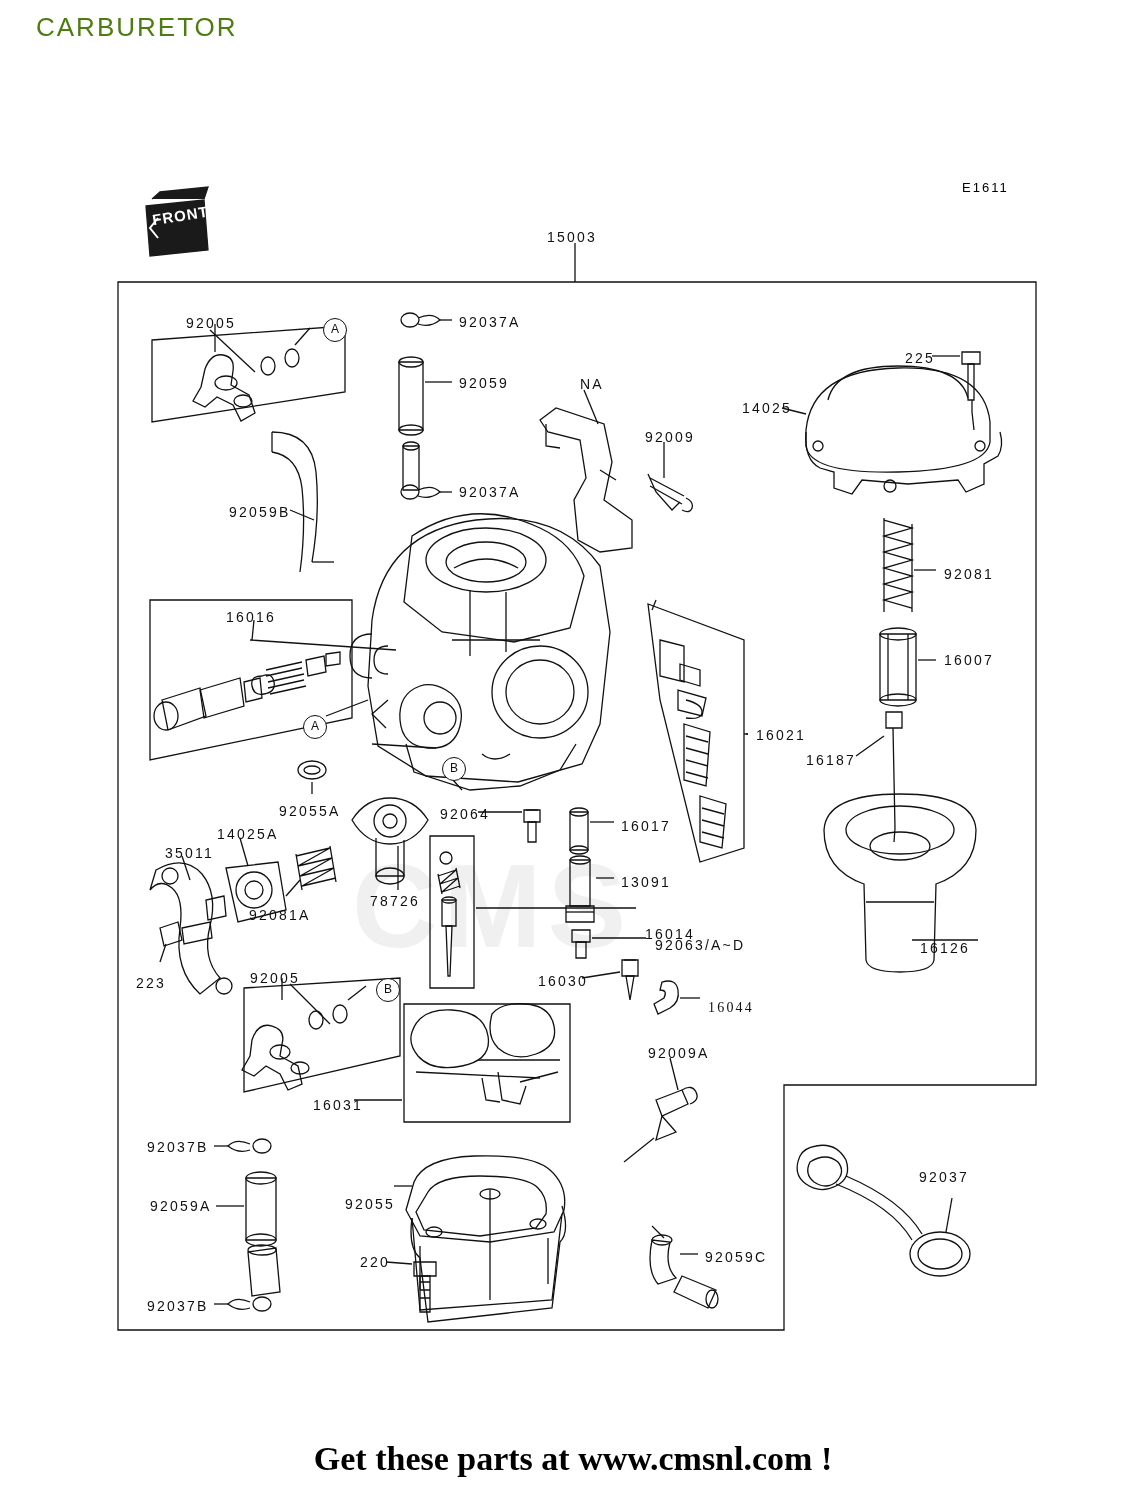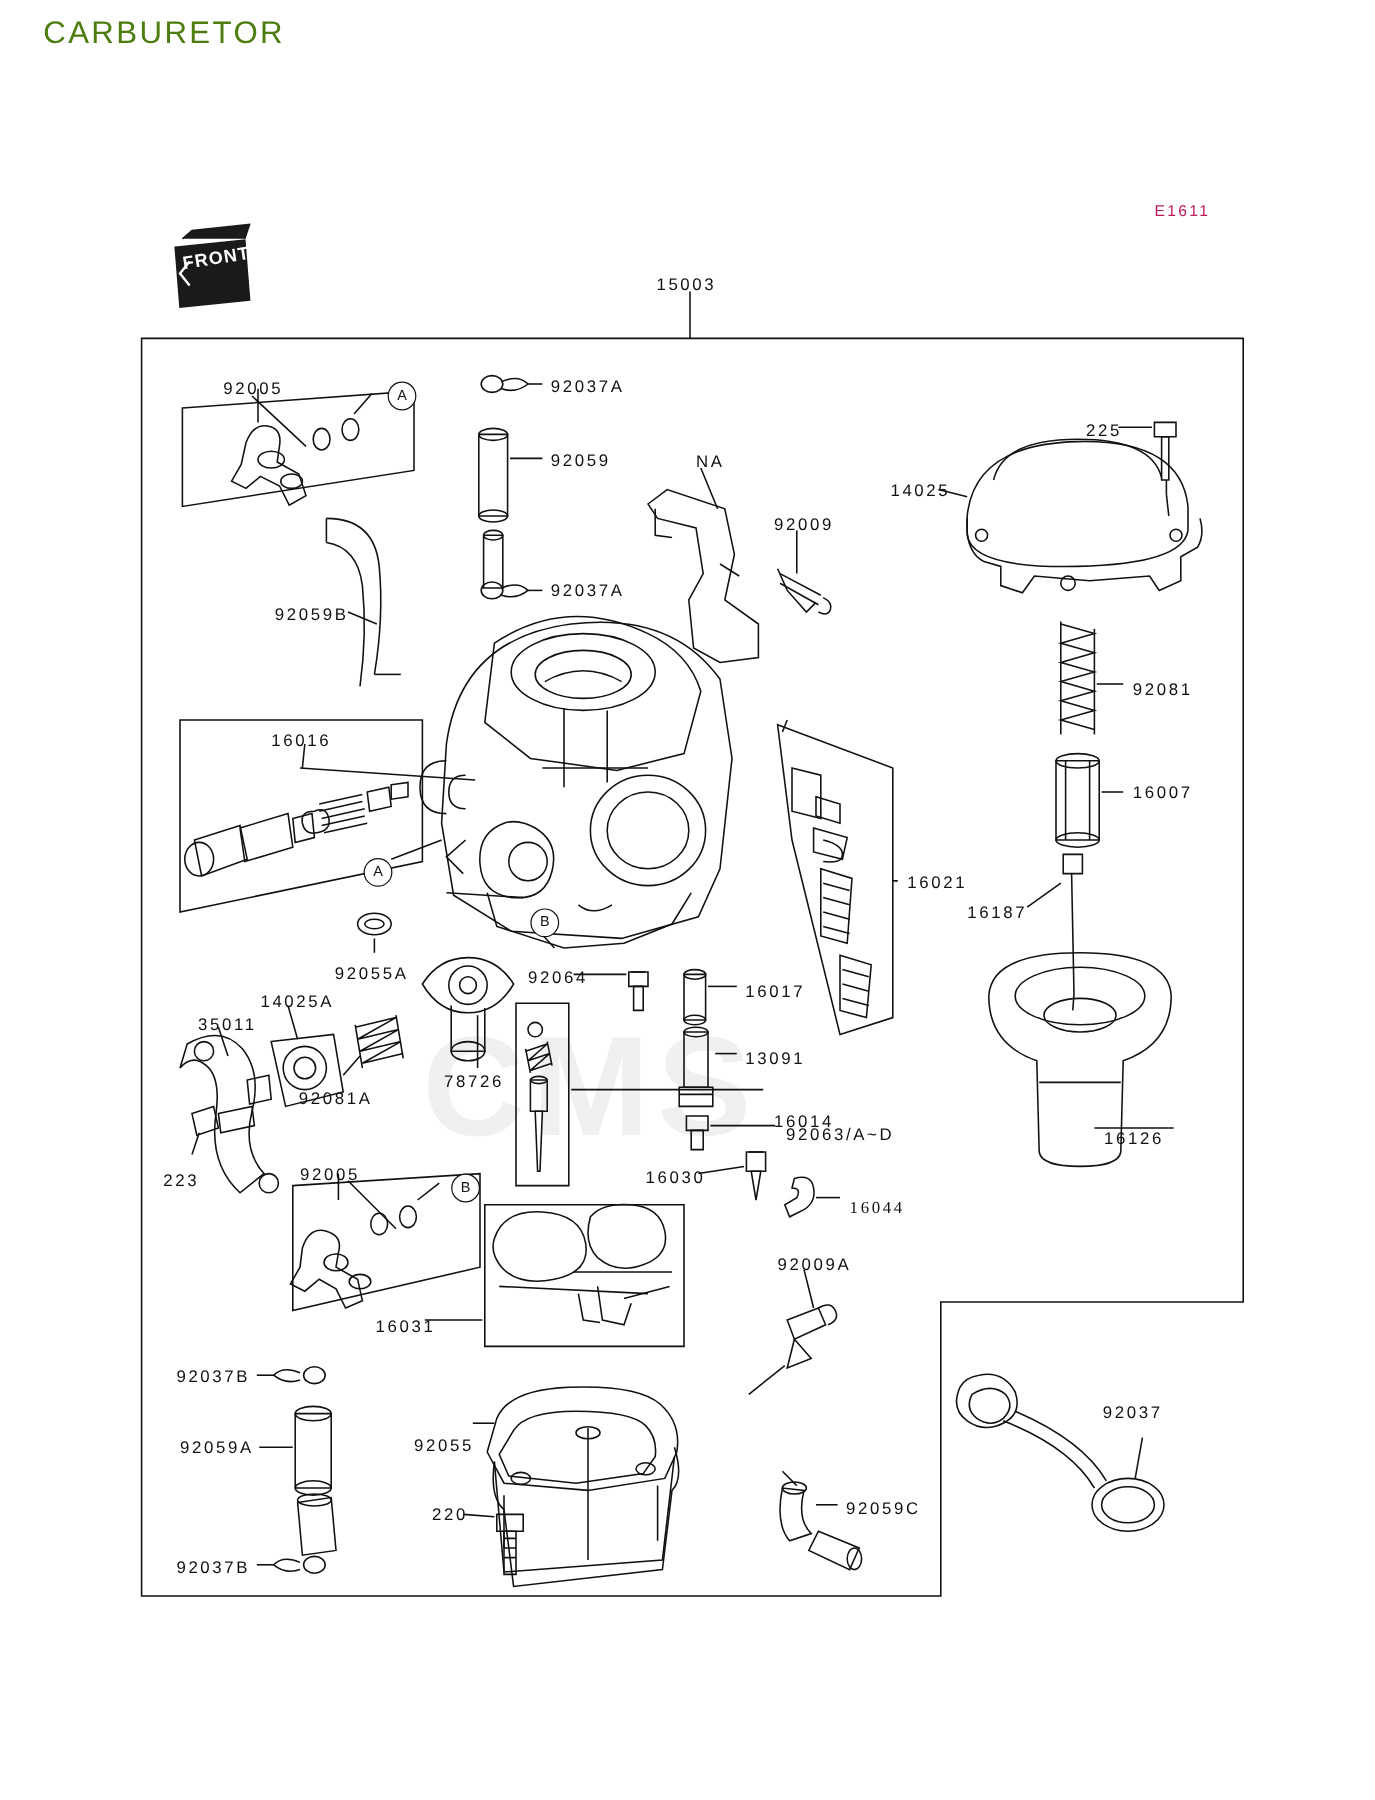--- a/index.html
+++ b/index.html
@@ -23,24 +23,24 @@
     left: 36px;
     top: 12px;
     font-size: 26px;
     letter-spacing: 2px;
     color: #4d7c0f;
     font-family: "Liberation Sans", sans-serif;
   }
   #diagram-code {
     position: absolute;
     left: 962px;
-    top: 168px;
+    top: 180px;
     font-size: 13px;
     letter-spacing: 2px;
-    color: #be185d;
+    color: #000000;
   }
   #footer-cta {
     position: absolute;
     left: 0;
     top: 1440px;
     width: 100%;
     text-align: center;
     font-size: 34px;
     font-weight: bold;
     font-family: "Liberation Serif", serif;
@@ -474,20 +474,21 @@
       <path d="M952 1198 L946 1232"></path>
 
       <path d="M326 716 L368 700"></path>
       <path d="M436 748 L372 744"></path>
       <path d="M444 770 L462 790"></path>
     </g>
   </svg>
 
   <div id="front-text">FRONT</div>
 
+  <div id="footer-cta">Get these parts at www.cmsnl.com !</div>
 
   <div id="callout-layer">
       <div class="lbl" style="left: 547px; top: 229px;">15003</div>
       <div class="lbl" style="left: 186px; top: 315px;">92005</div>
       <div class="lbl" style="left: 459px; top: 314px;">92037A</div>
       <div class="lbl" style="left: 905px; top: 350px;">225</div>
       <div class="lbl" style="left: 459px; top: 375px;">92059</div>
       <div class="lbl" style="left: 580px; top: 376px;">NA</div>
       <div class="lbl" style="left: 742px; top: 400px;">14025</div>
       <div class="lbl" style="left: 645px; top: 429px;">92009</div>

